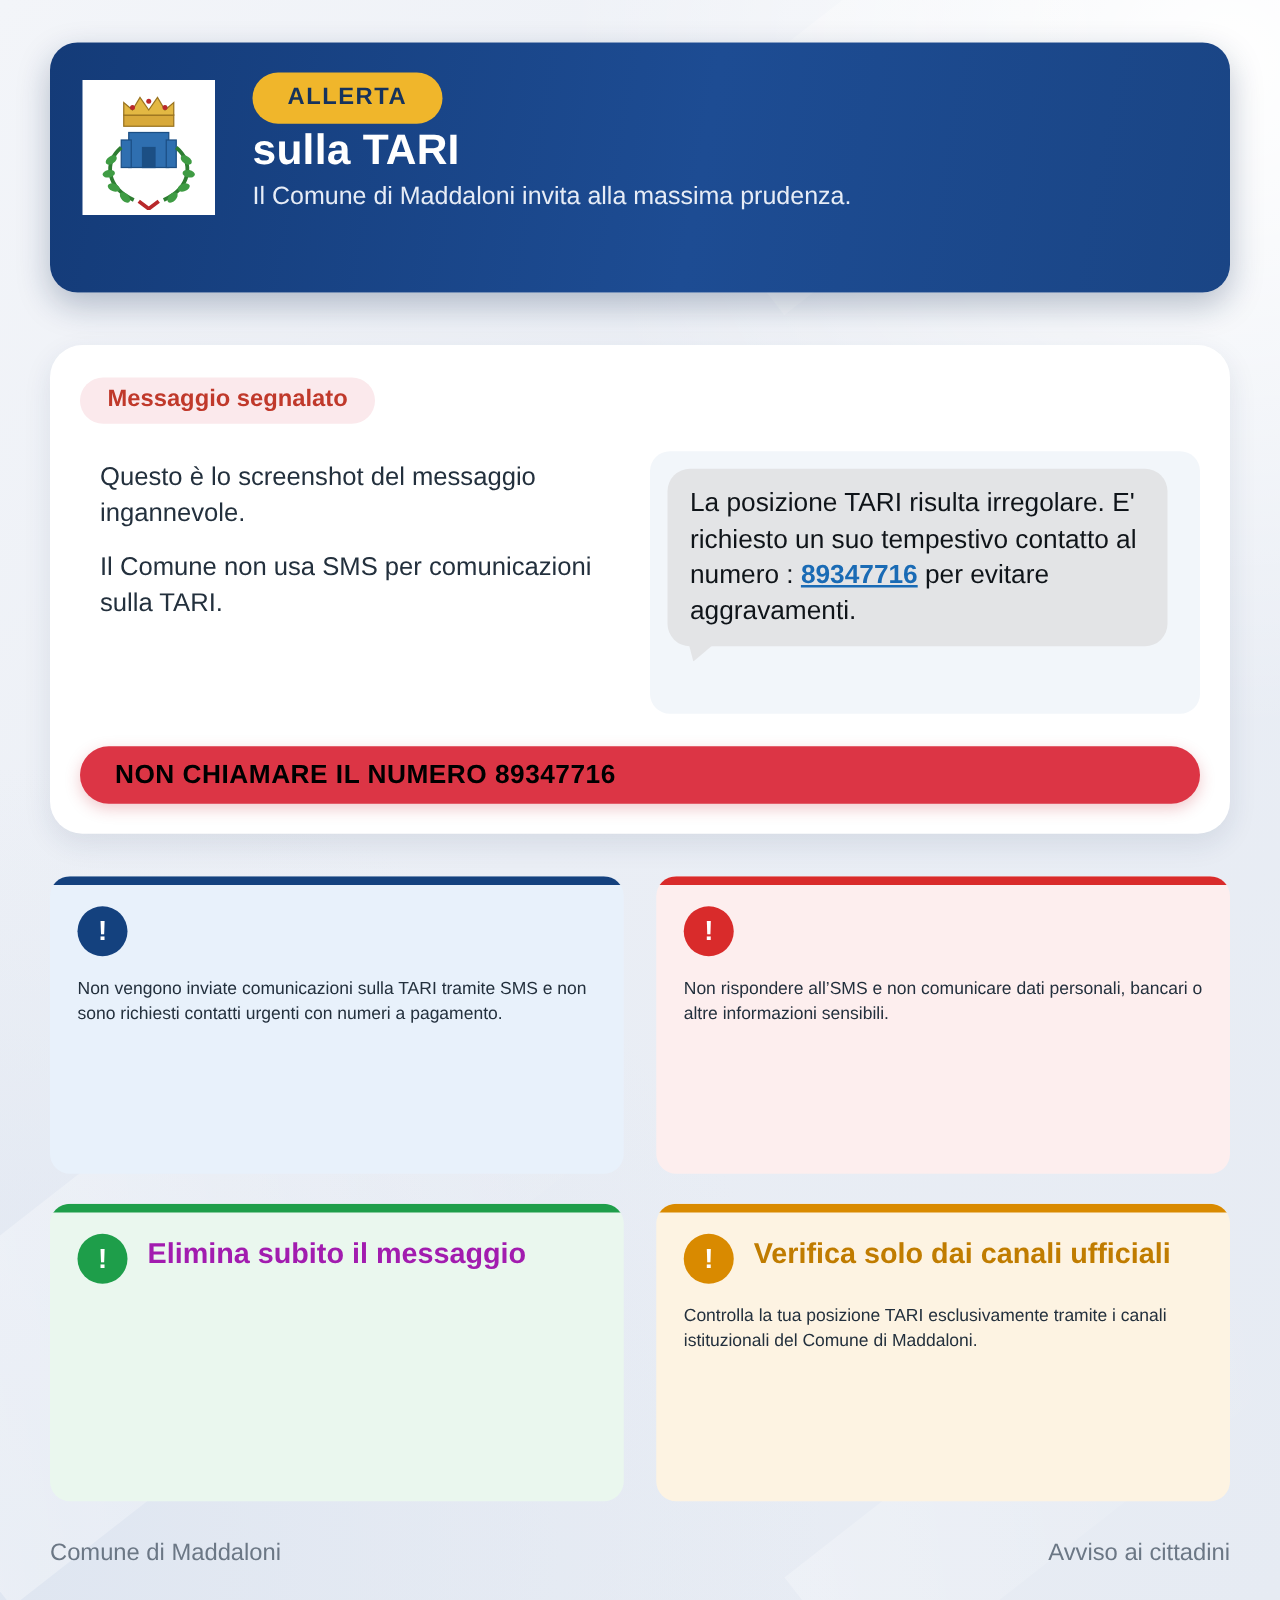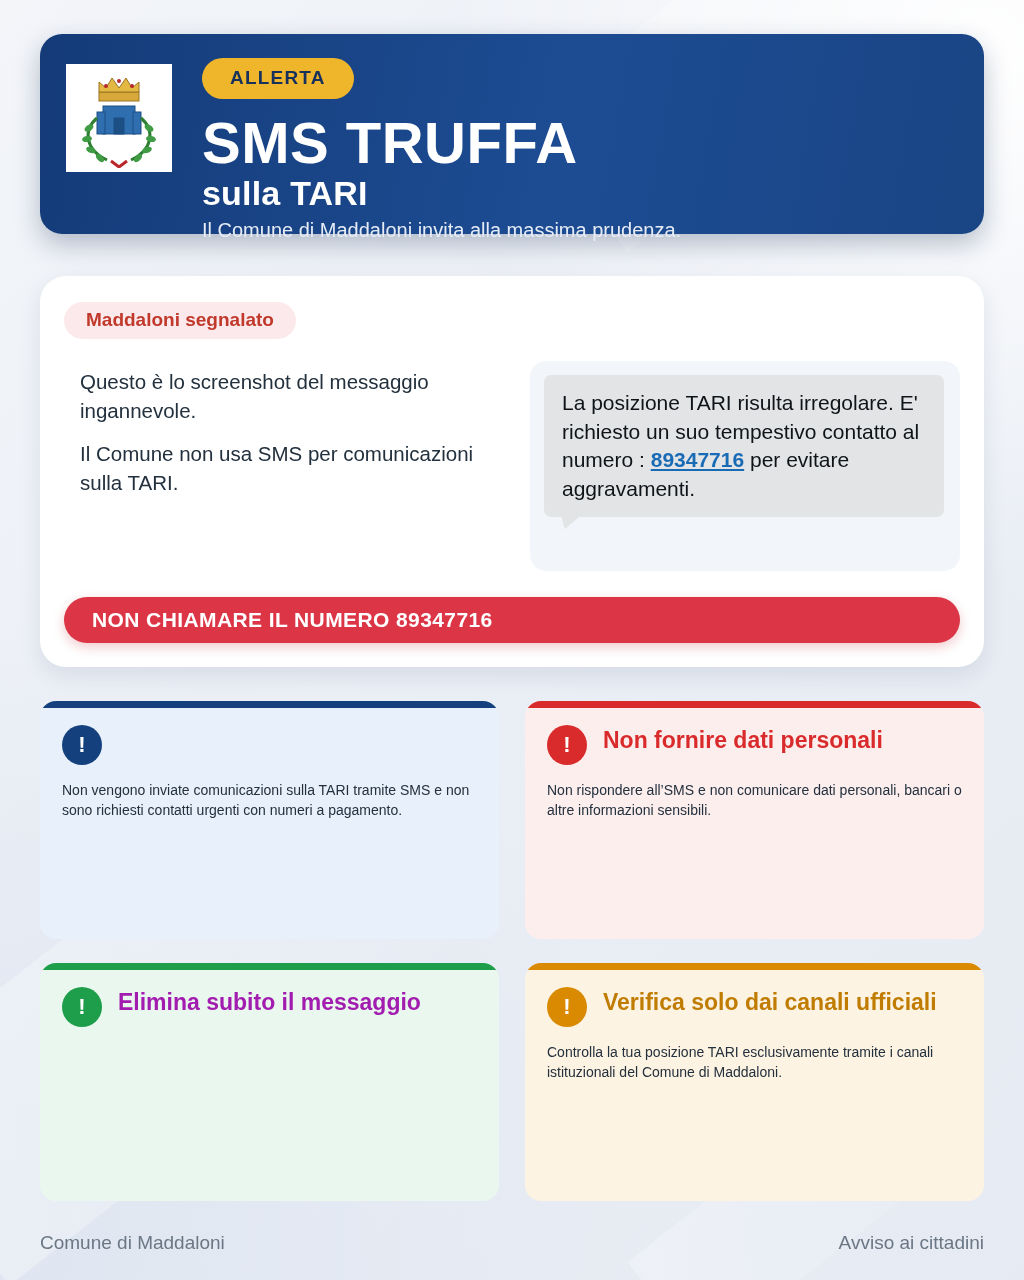--- a/index.html
+++ b/index.html
@@ -101,21 +101,21 @@
     display: inline-block;
     background: #fbe9ec;
     color: #c0392b;
     font-weight: bold;
     font-size: 19px;
     padding: 7px 22px 8px 22px;
     border-radius: 20px;
   }
   .msg-body {
     display: flex;
-    gap: 36px;
+    gap: 26px;
     margin-top: 22px;
     align-items: flex-start;
   }
   .msg-left {
     width: 430px;
     font-size: 20.5px;
     line-height: 1.42;
     color: #23303d;
     padding-left: 16px;
     padding-top: 6px;
@@ -126,21 +126,21 @@
   .bubble-wrap {
     flex: 1 1 auto;
     background: #f2f6fa;
     border-radius: 16px;
     padding: 14px 14px 20px 14px;
     min-height: 210px;
   }
   .bubble {
     position: relative;
     background: #e3e4e6;
-    border-radius: 7px;
+    border-radius: 18px;
     padding: 14px 16px 14px 18px;
     font-size: 21px;
     line-height: 1.36;
     color: #0f1419;
     max-width: 400px;
   }
   .bubble .tail {
     position: absolute;
     left: 16px; bottom: -12px;
     width: 26px; height: 18px;
@@ -149,21 +149,21 @@
     clip-path: polygon(0 0, 100% 0, 18% 100%);
   }
   .bubble a {
     color: #1a6bb5;
     text-decoration: underline;
     font-weight: bold;
   }
   .warn-bar {
     margin-top: 26px;
     background: #dc3545;
-    color: #ffffff;
+    color: #000000;
     border-radius: 24px;
     height: 46px;
     display: flex;
     align-items: center;
     padding-left: 28px;
     font-weight: bold;
     font-size: 21px;
     letter-spacing: .4px;
     box-shadow: 0 4px 12px rgba(200,40,50,0.25);
   }
@@ -273,28 +273,27 @@
             <ellipse cx="76" cy="60" rx="5" ry="3" transform="rotate(35 76 60)"></ellipse>
             <ellipse cx="78" cy="71" rx="5" ry="3" transform="rotate(10 78 71)"></ellipse>
             <ellipse cx="74" cy="82" rx="5" ry="3" transform="rotate(-20 74 82)"></ellipse>
             <ellipse cx="65" cy="90" rx="5" ry="3" transform="rotate(-45 65 90)"></ellipse>
           </g>
           <path d="M38 93 L46 99 L54 93" fill="none" stroke="#b8282b" stroke-width="3"></path>
         </svg>
       </div>
       <div class="head-text">
         <span class="badge">ALLERTA</span>
-        <div class="h-title">SMS TRUFFA</div>
         <div class="h-sub">sulla TARI</div>
         <div class="h-note">Il Comune di Maddaloni invita alla massima prudenza.</div>
       </div>
     </div>
 
     <div class="msg-card">
-      <span class="pill-label">Maddaloni segnalato</span>
+      <span class="pill-label">Messaggio segnalato</span>
 
       <div class="msg-body">
         <div class="msg-left">
           <p>Questo è lo screenshot del messaggio ingannevole.</p>
           <p>Il Comune non usa SMS per comunicazioni sulla TARI.</p>
         </div>
         <div class="bubble-wrap">
           <div class="bubble">
             <span>La posizione TARI risulta irregolare. E' richiesto un suo tempestivo contatto al numero : </span><a href="#">89347716</a><span> per evitare aggravamenti.</span>
             <span class="tail"></span>
@@ -312,21 +311,20 @@
         <div class="tip-head">
           <div class="icon-circle" style="background:#14417e">!</div>
         </div>
         <div class="tip-text">Non vengono inviate comunicazioni sulla TARI tramite SMS e non sono richiesti contatti urgenti con numeri a pagamento.</div>
       </div>
 
       <div class="tip red">
         <div class="topbar" style="background:#d92b2b"></div>
         <div class="tip-head">
           <div class="icon-circle" style="background:#d92b2b">!</div>
-          <div class="tip-title" style="color:#d92b2b">Non fornire dati personali</div>
         </div>
         <div class="tip-text">Non rispondere all’SMS e non comunicare dati personali, bancari o altre informazioni sensibili.</div>
       </div>
 
       <div class="tip green">
         <div class="topbar" style="background:#1e9e4a"></div>
         <div class="tip-head">
           <div class="icon-circle" style="background:#1e9e4a">!</div>
           <div class="tip-title" style="color:#a21caf">Elimina subito il messaggio</div>
         </div>

